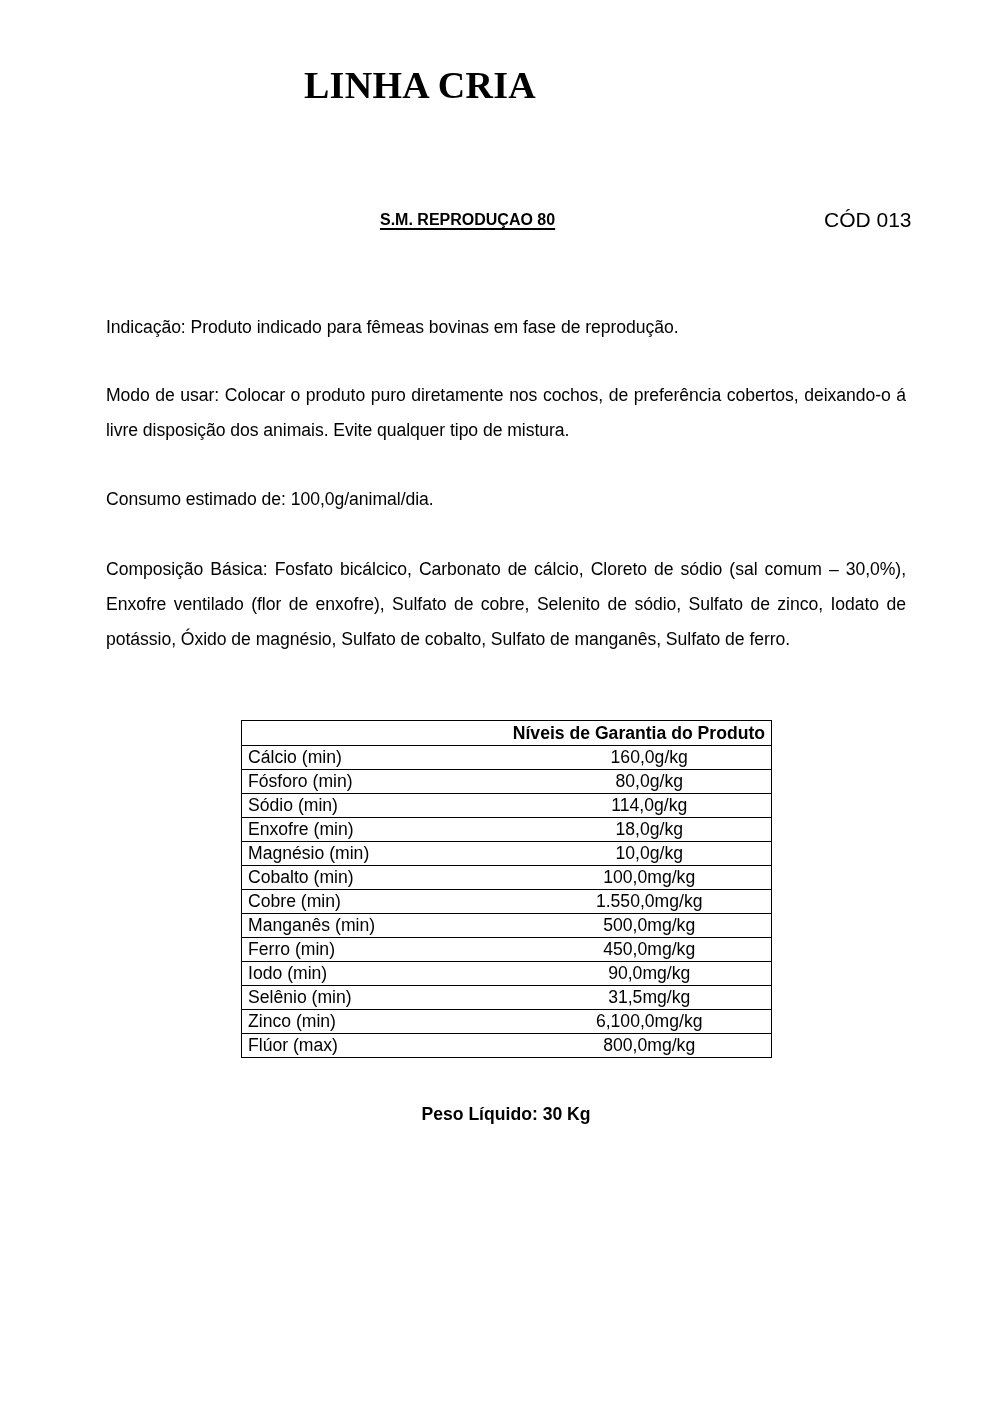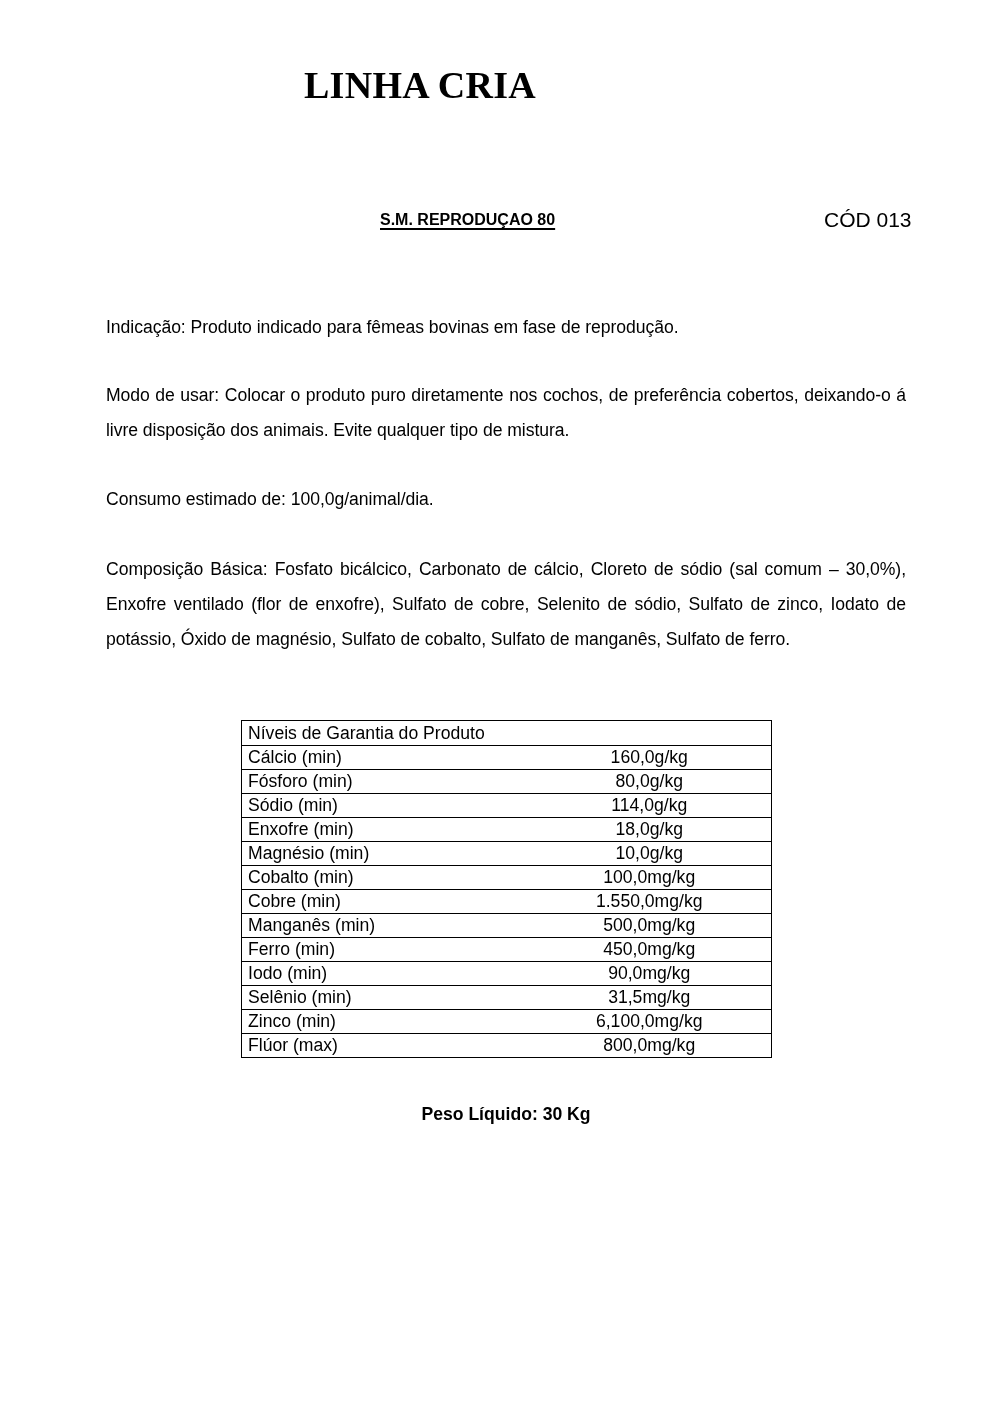--- a/index.html
+++ b/index.html
@@ -71,22 +71,22 @@
       font-size: 17.6px;
     }
     table.guarantee td, table.guarantee th {
       border: 1px solid #000;
       padding: 0 6px 0 6px;
       height: 23px;
       line-height: 23px;
       white-space: nowrap;
     }
     table.guarantee th {
-      font-weight: normal;
-      text-align: left;
+      font-weight: bold;
+      text-align: right;
       height: 24px;
     }
     table.guarantee td.label {
       text-align: left;
       border-right: none;
     }
     table.guarantee td.value {
       text-align: center;
       border-left: none;
     }

